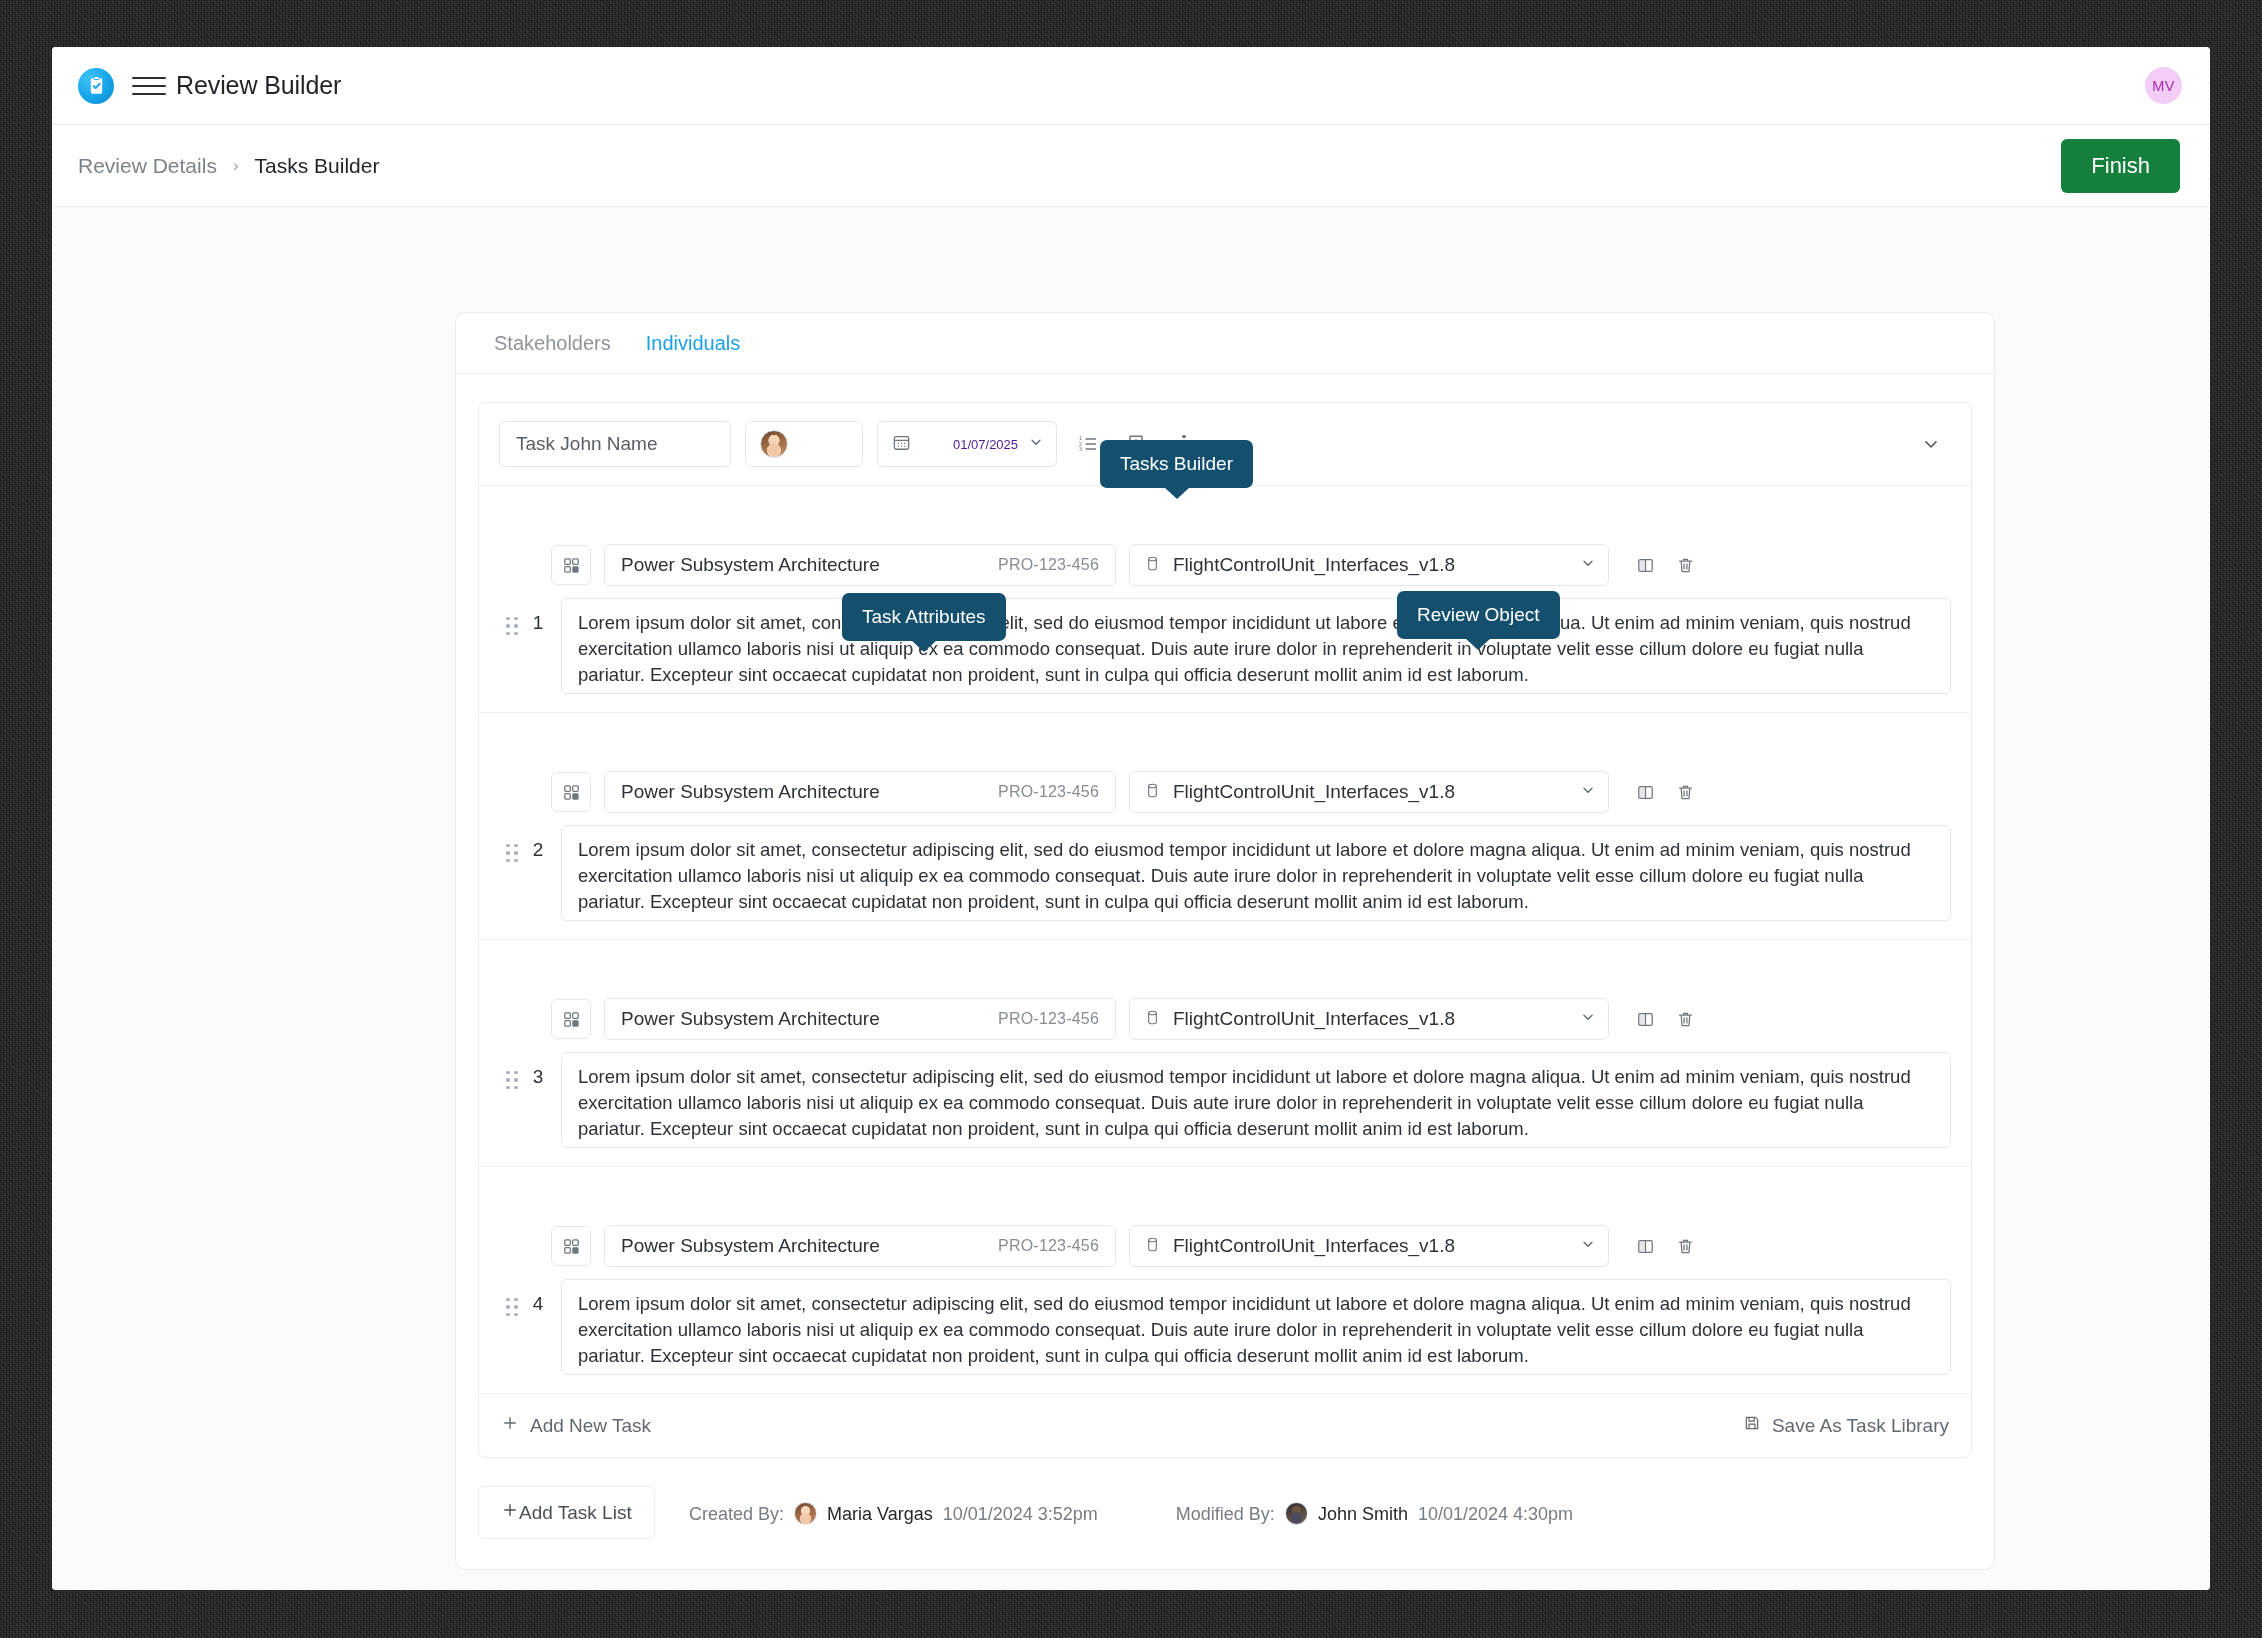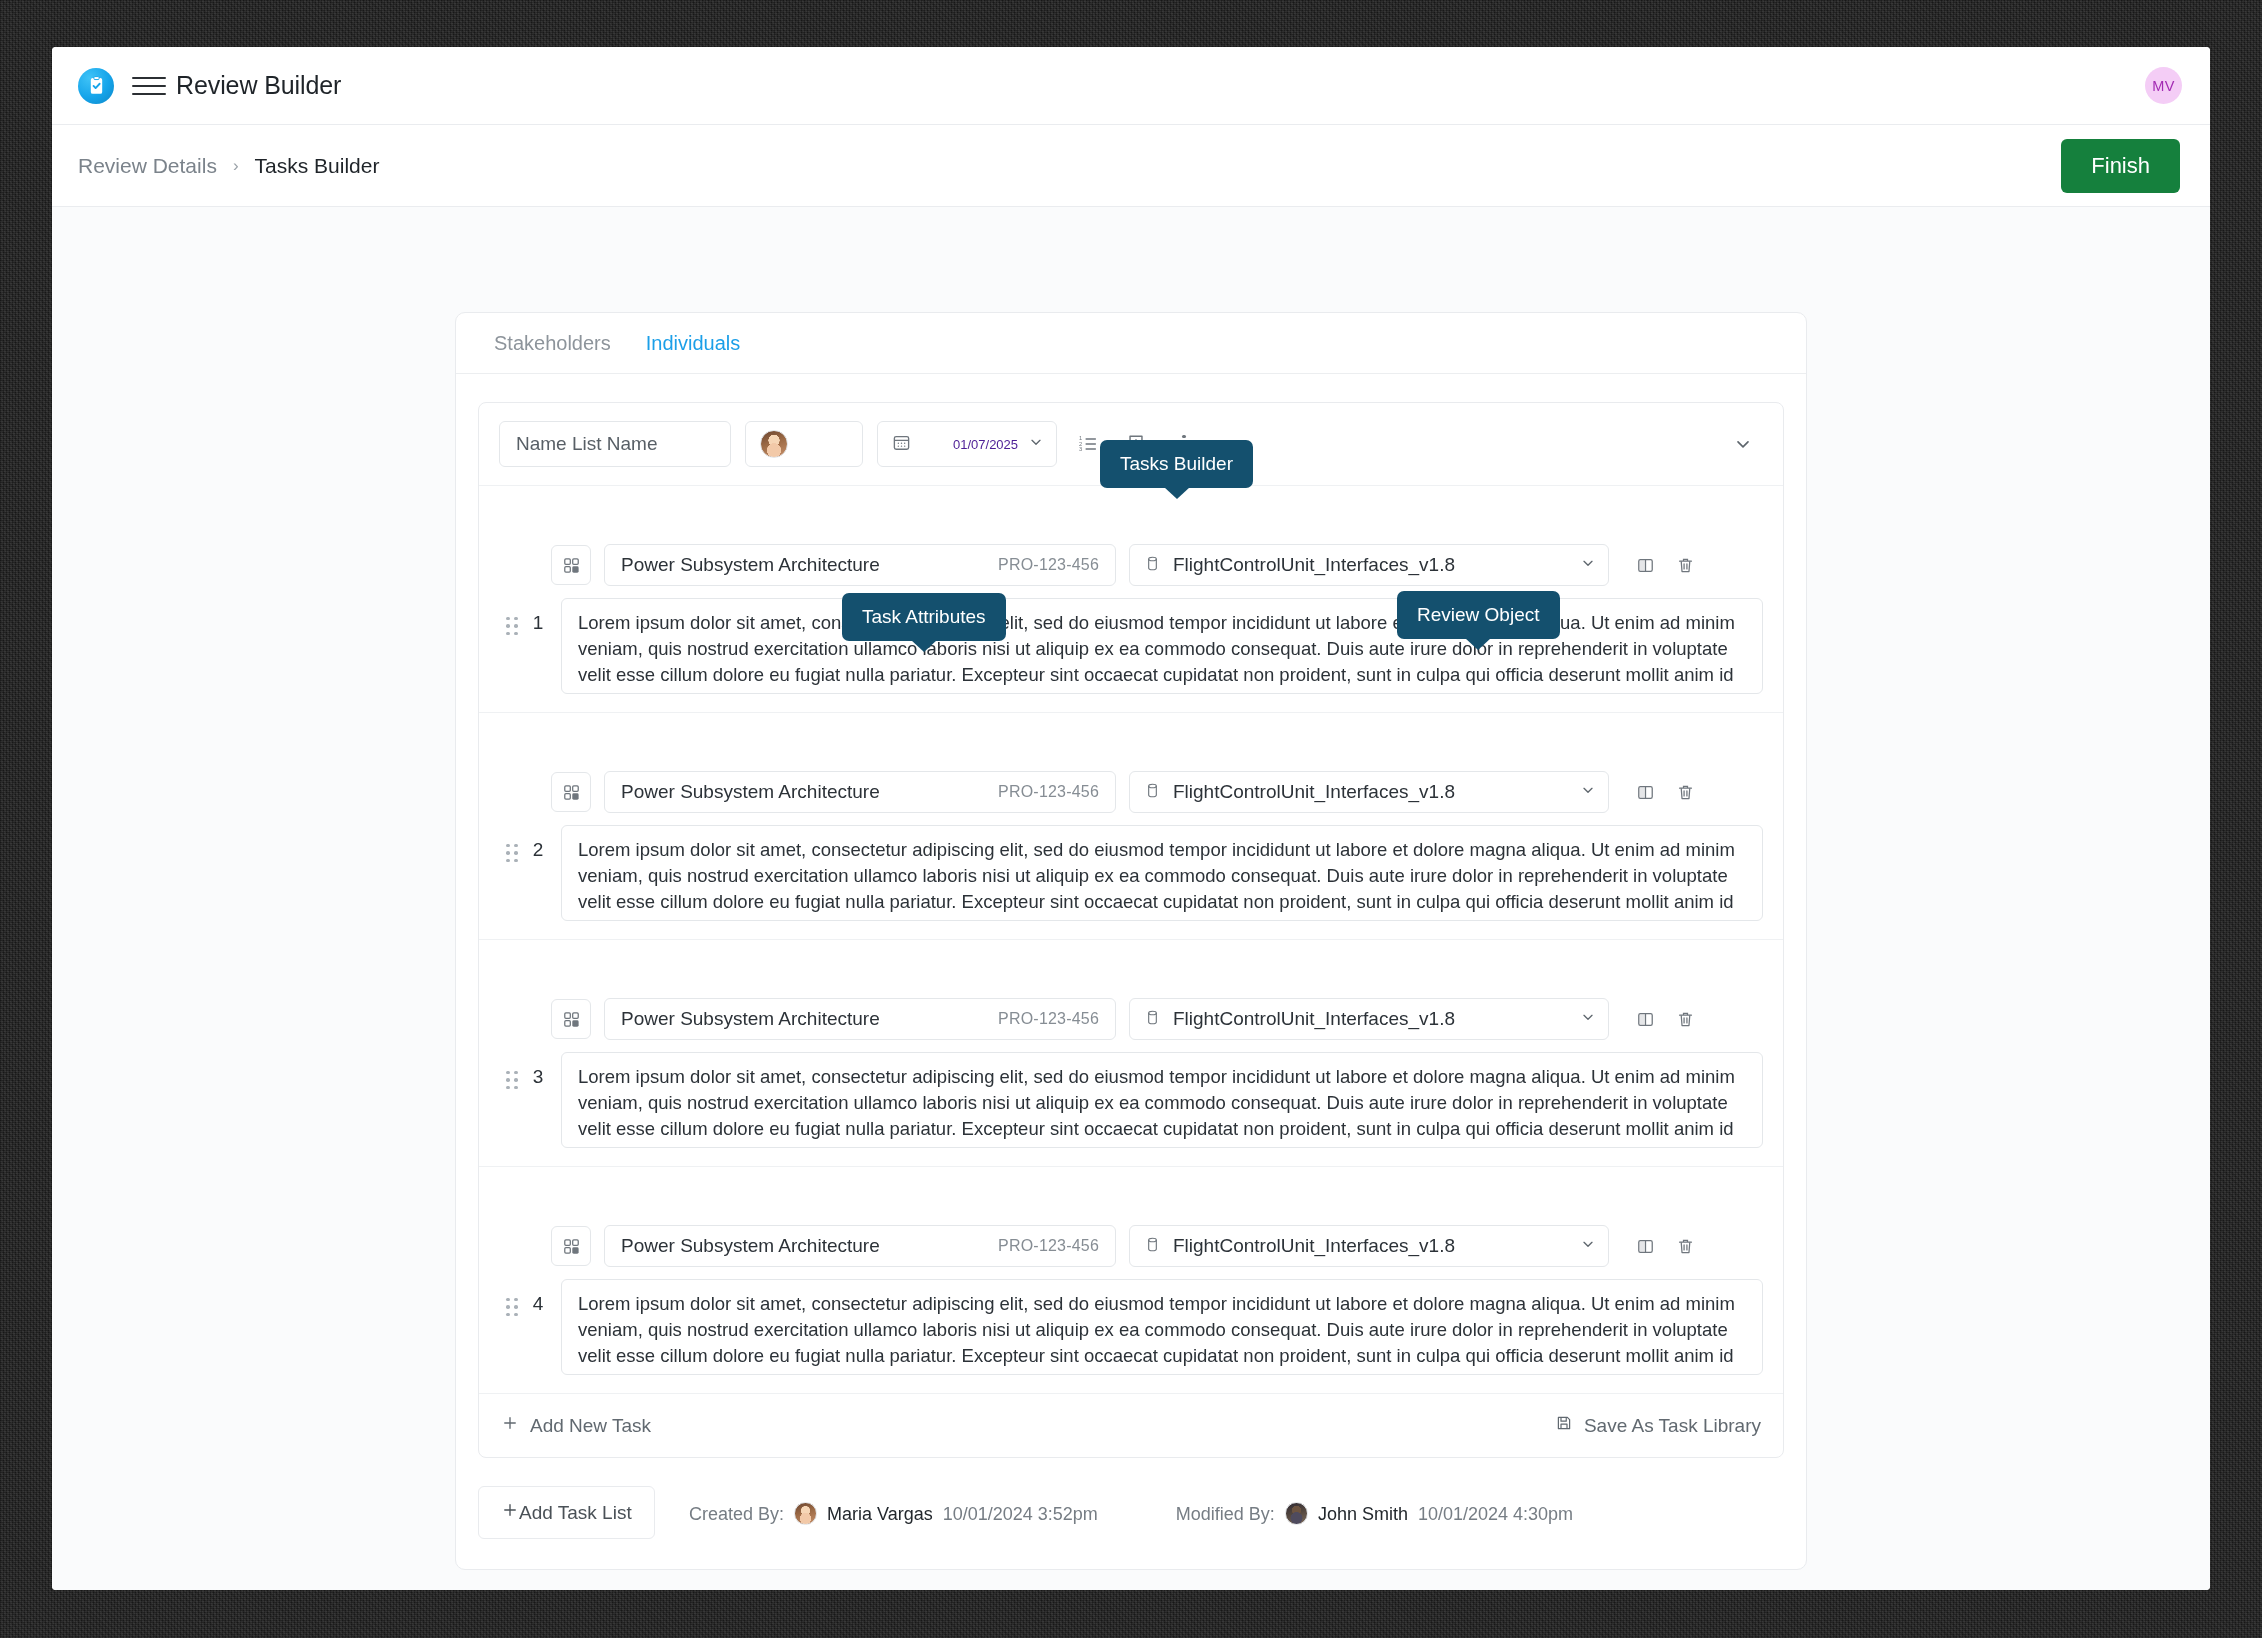--- a/index.html
+++ b/index.html
@@ -113,21 +113,21 @@
     flex: 1;
     background: #fafbfc;
     overflow: hidden;
     position: relative;
   }
 
   #content-card {
     position: absolute;
     left: 403px;
     top: 105px;
-    width: 1352px;
+    width: 1540px;
     background: #fff;
     border: 1px solid #e9ebee;
     border-radius: 10px;
   }
 
   
   #tabs-row {
     height: 61px;
     display: flex;
     align-items: center;
@@ -400,21 +400,21 @@
       <div id="tabs-row">
         <span class="tab">Stakeholders</span>
         <span class="tab active">Individuals</span>
       </div>
 
       <div id="tasklist-wrap">
         <div id="tasklist-panel">
 
           <div id="tasklist-header">
 
-            <div class="field-box" id="task-list-name">Name List Name</div>
+            <div class="field-box" id="task-list-name">Task John Name</div>
 
             <div class="field-box" id="assignee-box">
               <div class="avatar-photo"></div>
             </div>
 
             <div class="field-box" id="date-box">
               <span>
                 <svg width="19" height="19" viewBox="0 0 24 24" fill="none" stroke="#6f767d" stroke-width="1.7">
                   <rect x="3" y="4.5" width="18" height="16" rx="2.2"></rect>
                   <path d="M3 9.2h18" stroke-width="1.5"></path>

